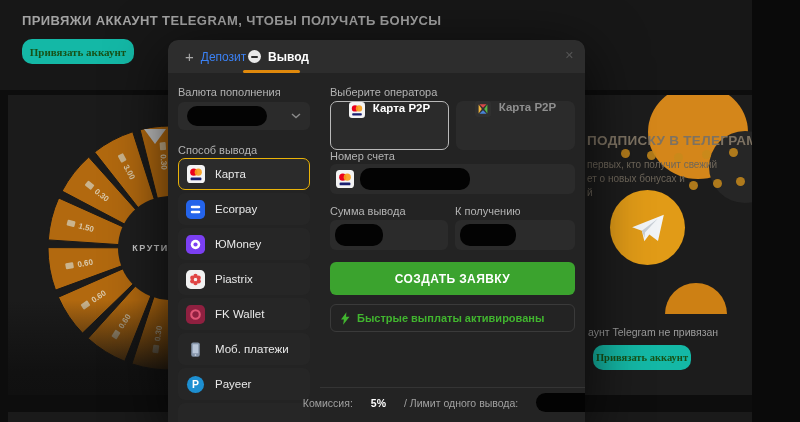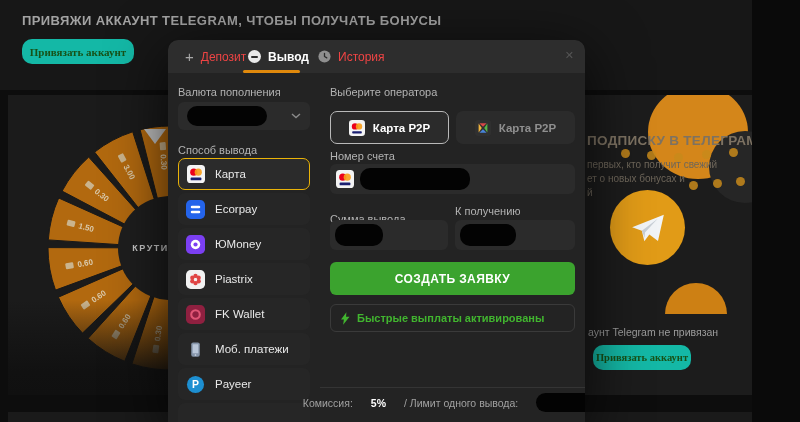--- a/index.html
+++ b/index.html
@@ -29,37 +29,37 @@
   .tg-circle{position:absolute;left:25px;top:95px;width:75px;height:75px;border-radius:50%;background:#e19b17;
              display:flex;align-items:center;justify-content:center}
   .semi{position:absolute;left:80px;top:188px;width:62px;height:31px;border-radius:62px 62px 0 0;background:#cd8014}
   .promo-status{position:absolute;left:3px;top:231px;font-size:10.5px;color:#9c9c9c;white-space:nowrap}
   .promo-btn{position:absolute;left:8px;top:250px;width:98px;height:25px;font-size:10.5px}
   
   .modal{position:absolute;left:168px;top:40px;width:417px;height:382px;background:#232323;
          border-radius:10px 10px 0 0;box-shadow:0 14px 60px rgba(0,0,0,.75);z-index:10;overflow:hidden}
   .modal-header{position:absolute;left:0;top:0;width:100%;height:33px;background:#2d2d2d;border-radius:10px 10px 0 0}
   .tab{position:absolute;top:0;height:33px;display:flex;align-items:center;gap:7px;cursor:pointer}
-  .tab-label{font-size:12px;color:#ef4444}
+  .tab-label{font-size:12px;color:#3b82f6}
   .tab.active .tab-label{color:#fff;font-weight:bold}
   .plus-ic{font-size:15px;color:#a8a8a8;line-height:1}
   .minus-ic{width:13px;height:13px;border-radius:50%;background:#e9e9e9;display:flex;align-items:center;justify-content:center}
   .minus-ic::after{content:"";width:7px;height:2px;background:#2d2d2d;border-radius:1px}
   .tab-underline{position:absolute;left:75px;top:30px;width:57px;height:3px;background:#e0890c;border-radius:2px}
   .close{position:absolute;right:11px;top:9px;font-size:11px;color:#555;cursor:pointer}
   .flabel{position:absolute;font-size:11px;color:#b3b3b3;white-space:nowrap}
   .field{position:absolute;background:#2b2b2b;border-radius:6px;display:flex;align-items:center;cursor:text}
   .redact{background:#030303;border-radius:10px;flex:none}
   .currency-select{left:10px;top:62px;width:132px;height:28px;justify-content:space-between;padding:0 9px;cursor:pointer}
   .mlist-item{position:absolute;left:10px;width:132px;height:32px;background:#262626;border-radius:7px;
               display:flex;align-items:center;gap:10px;padding-left:8px;cursor:pointer}
   .mlist-item.selected{background:#2b2b2b;border:1px solid #eab308}
   .mlabel{font-size:11.5px;color:#e8e8e8;white-space:nowrap}
-  .opbtn{position:absolute;top:71px;width:119px;height:33px;background:#2b2b2b;border-radius:7px;
-         display:flex;align-items:center;justify-content:center;gap:8px;cursor:pointer}
+  .opbtn{position:absolute;top:61px;width:119px;height:49px;background:#2b2b2b;border-radius:7px;
+         display:flex;align-items:flex-start;justify-content:center;gap:8px;cursor:pointer}
   .opbtn.selected{border:1.5px solid #b9b9b9}
   .oplabel{font-size:11.5px;font-weight:bold;color:#8f8f8f}
   .opbtn.selected .oplabel{color:#fff}
   .submit{position:absolute;left:162px;top:222px;width:245px;height:33px;background:#3ba32e;border:none;border-radius:6px;
           color:#fff;font-weight:bold;font-size:12px;letter-spacing:.4px;cursor:pointer;font-family:inherit}
   .fastbox{position:absolute;left:162px;top:264px;width:245px;height:28px;border:1px solid #3a3a3a;border-radius:6px;
            display:flex;align-items:center;gap:7px;padding-left:10px}
   .fastlabel{font-size:11px;font-weight:bold;color:#41b52f}
   .divider{position:absolute;left:152px;top:347px;width:265px;height:1px;background:#343434}
   .footer{position:absolute;left:152px;top:353px;width:265px;display:flex;align-items:center;justify-content:center;gap:18px}
@@ -163,27 +163,20 @@
   <div class="modal">
     <div class="modal-header">
       <div class="tab" style="left:17px">
         <span class="plus-ic">+</span>
         <span class="tab-label">Депозит</span>
       </div>
       <div class="tab active" style="left:80px">
         <span class="minus-ic"></span>
         <span class="tab-label">Вывод</span>
       </div>
-      <div class="tab" style="left:150px">
-        <svg width="13" height="13" viewBox="0 0 12 12">
-          <circle cx="6" cy="6" r="5.6" fill="#8f8f8f"></circle>
-          <path d="M6 3.1V6l2.1 1.3" stroke="#2d2d2d" stroke-width="1.2" fill="none" stroke-linecap="round"></path>
-        </svg>
-        <span class="tab-label">История</span>
-      </div>
       <div class="tab-underline"></div>
       <span class="close">✕</span>
     </div>
 
     <div class="flabel" style="left:10px;top:46px">Валюта пополнения</div>
     <div class="field currency-select">
       <span class="redact" style="width:80px;height:20px"></span>
       <svg width="10" height="6" viewBox="0 0 10 6">
         <path d="M1 1l4 3.5L9 1" stroke="#8a8a8a" stroke-width="1.4" fill="none"></path>
       </svg>
@@ -277,21 +270,21 @@
     <div class="field" style="left:162px;top:124px;width:245px;height:30px;padding-left:6px;gap:6px">
       <svg width="18" height="18" viewBox="0 0 20 20">
         <rect width="20" height="20" rx="4" fill="#f4f4f4"></rect>
         <circle cx="7.5" cy="8" r="4" fill="#eb001b"></circle>
         <circle cx="12.5" cy="8" r="4" fill="#f79e1b" fill-opacity="0.92"></circle>
         <rect x="4" y="14" width="12" height="3" rx="1" fill="#1a1f71"></rect>
       </svg>
       <span class="redact" style="width:110px;height:22px"></span>
     </div>
 
-    <div class="flabel" style="left:162px;top:173px">Сумма вывода</div>
+    <div class="flabel" style="left:162px;top:165px">Сумма вывода</div>
     <div class="flabel" style="left:287px;top:165px">К получению</div>
     <div class="field" style="left:162px;top:180px;width:118px;height:30px;padding-left:5px">
       <span class="redact" style="width:48px;height:22px"></span>
     </div>
     <div class="field" style="left:287px;top:180px;width:120px;height:30px;padding-left:5px">
       <span class="redact" style="width:56px;height:22px"></span>
     </div>
 
     <button class="submit">СОЗДАТЬ ЗАЯВКУ</button>
 

